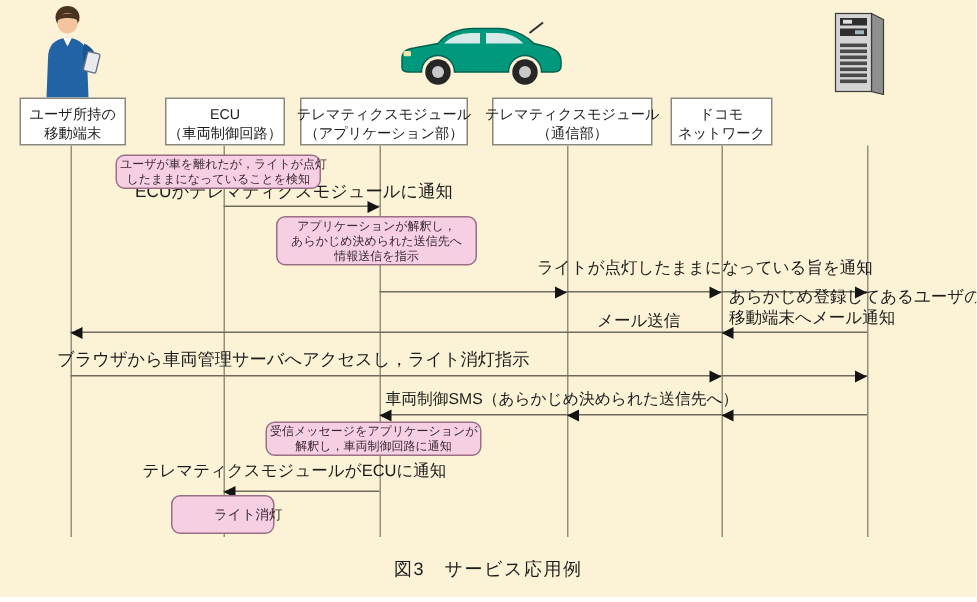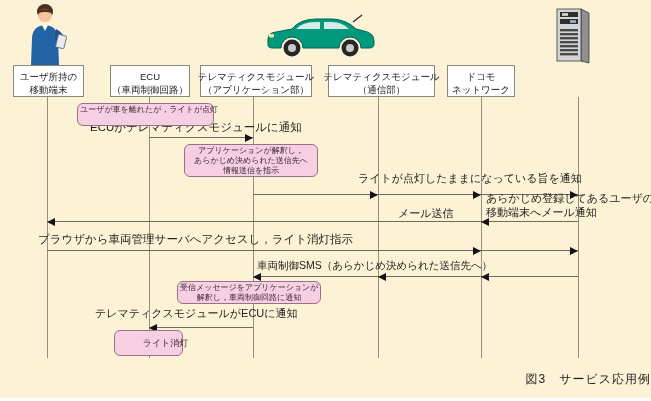--- a/index.html
+++ b/index.html
@@ -20,21 +20,21 @@
   .ah.r{border-left:8px solid #141414;}
   .ah.l{border-right:8px solid #141414;}
   .msg{position:absolute;font-size:11px;white-space:nowrap;}
   .msg2{position:absolute;font-size:11px;line-height:14px;white-space:nowrap;}
   .note{
     position:absolute;background:#F6CFE3;border:1px solid #9B6F88;border-radius:6px;
     font-size:8px;line-height:10px;text-align:center;color:#3a2a33;
     box-sizing:border-box;padding:1px 2px;white-space:nowrap;
   }
   .note.big{font-size:9px;display:flex;align-items:center;justify-content:center;padding-left:36px;}
-  .caption{position:absolute;left:0;right:0;top:371px;text-align:right;font-size:12px;letter-spacing:1px;}
+  .caption{position:absolute;left:0;right:0;top:371px;text-align:center;font-size:12px;letter-spacing:1px;}
   .icon{position:absolute;}
   .edge{position:absolute;left:0;right:0;bottom:0;height:3px;background:#fff;}
 </style>
 </head>
 <body>
 
 <div class="stage">
 
   <div class="ll" style="left:46.5px"></div>
   <div class="ll" style="left:148.5px"></div>
@@ -72,20 +72,21 @@
   <div class="ah l" style="left:378px;top:272.5px"></div>
   <div class="ah l" style="left:481px;top:272.5px"></div>
   <div class="msg" style="left:257px;top:259px;font-size:10.5px">車両制御SMS（あらかじめ決められた送信先へ）</div>
 
   <div class="line" style="left:149px;width:104px;top:327px"></div>
   <div class="ah l" style="left:149px;top:323.5px"></div>
   <div class="msg" style="left:95px;top:306px">テレマティクスモジュールがECUに通知</div>
 
   <div class="note" style="left:77px;top:103px;width:137px;height:23px">
     <div>ユーザが車を離れたが，ライトが点灯</div>
+    <div>したままになっていることを検知</div>
   </div>
   <div class="note" style="left:184px;top:144px;width:134px;height:33px">
     <div>アプリケーションが解釈し，</div>
     <div>あらかじめ決められた送信先へ</div>
     <div>情報送信を指示</div>
   </div>
   <div class="note" style="left:177px;top:281px;width:144px;height:23px">
     <div>受信メッセージをアプリケーションが</div>
     <div>解釈し，車両制御回路に通知</div>
   </div>

